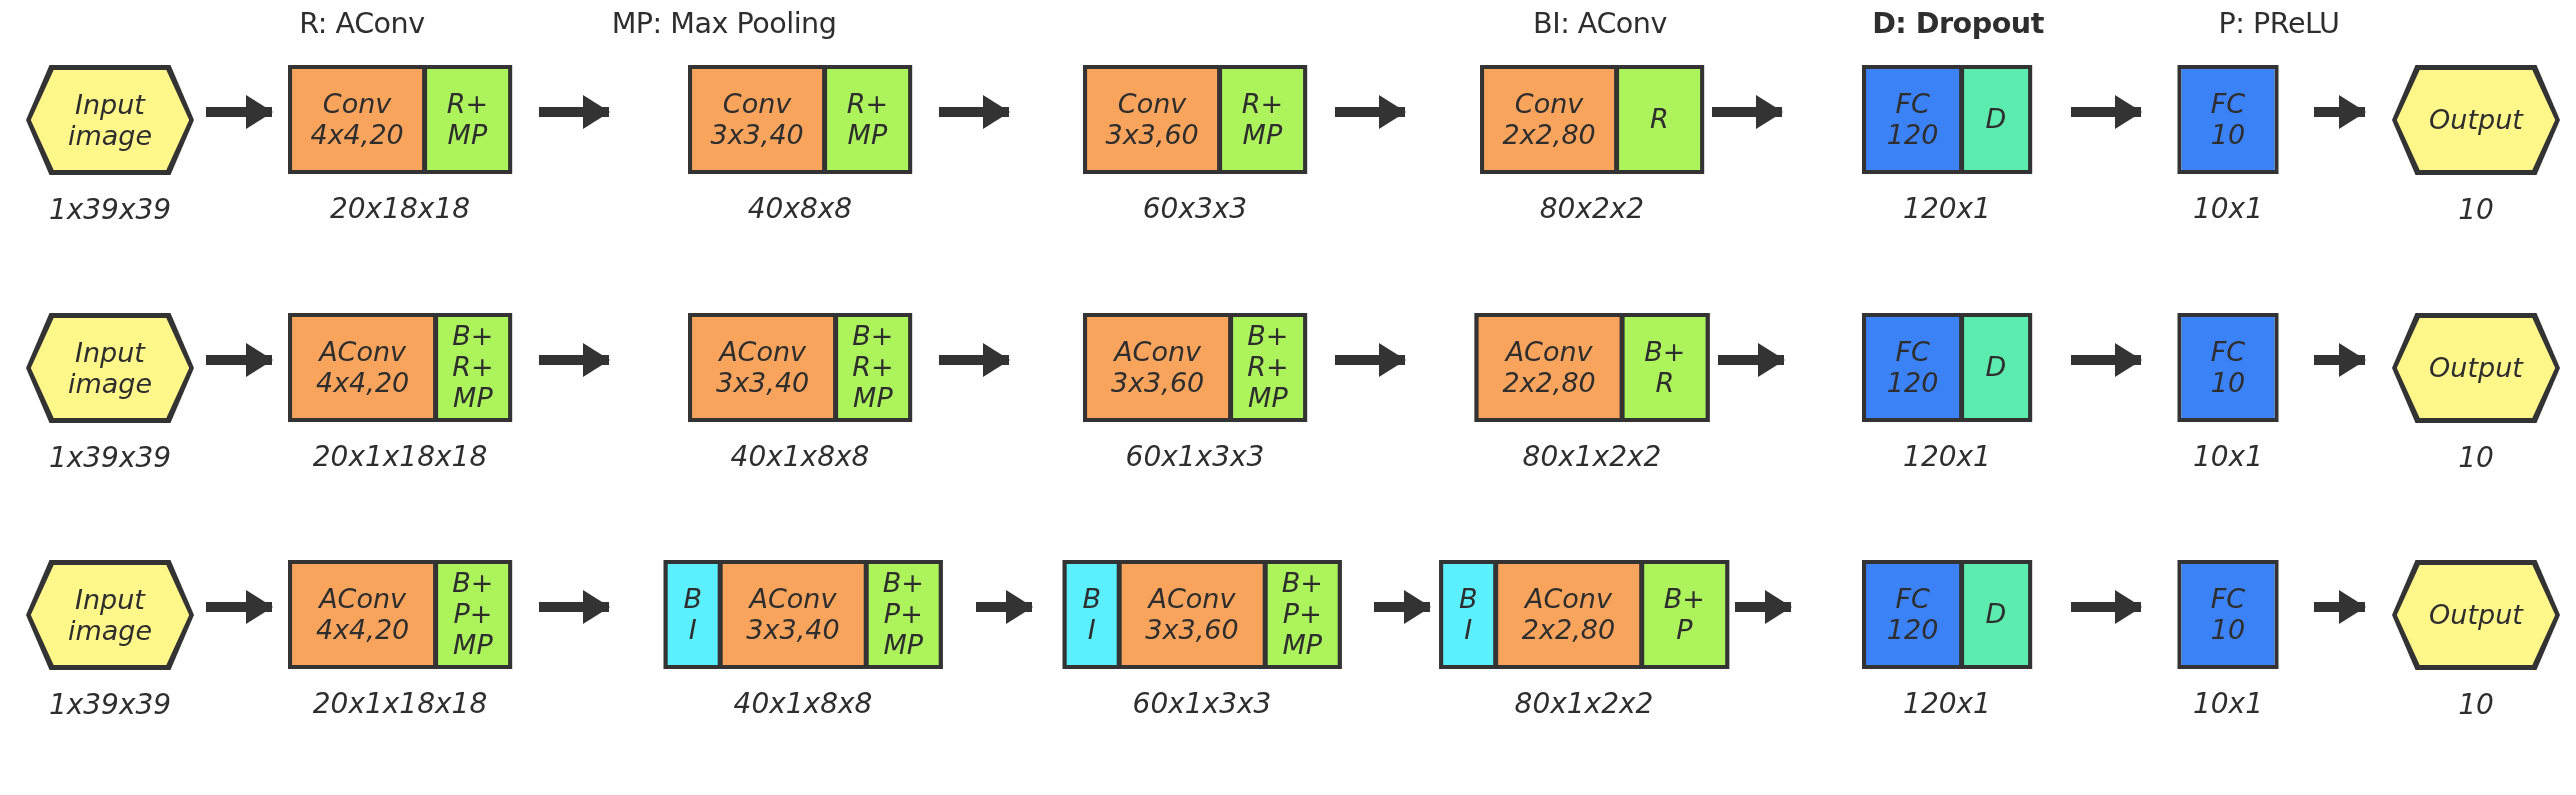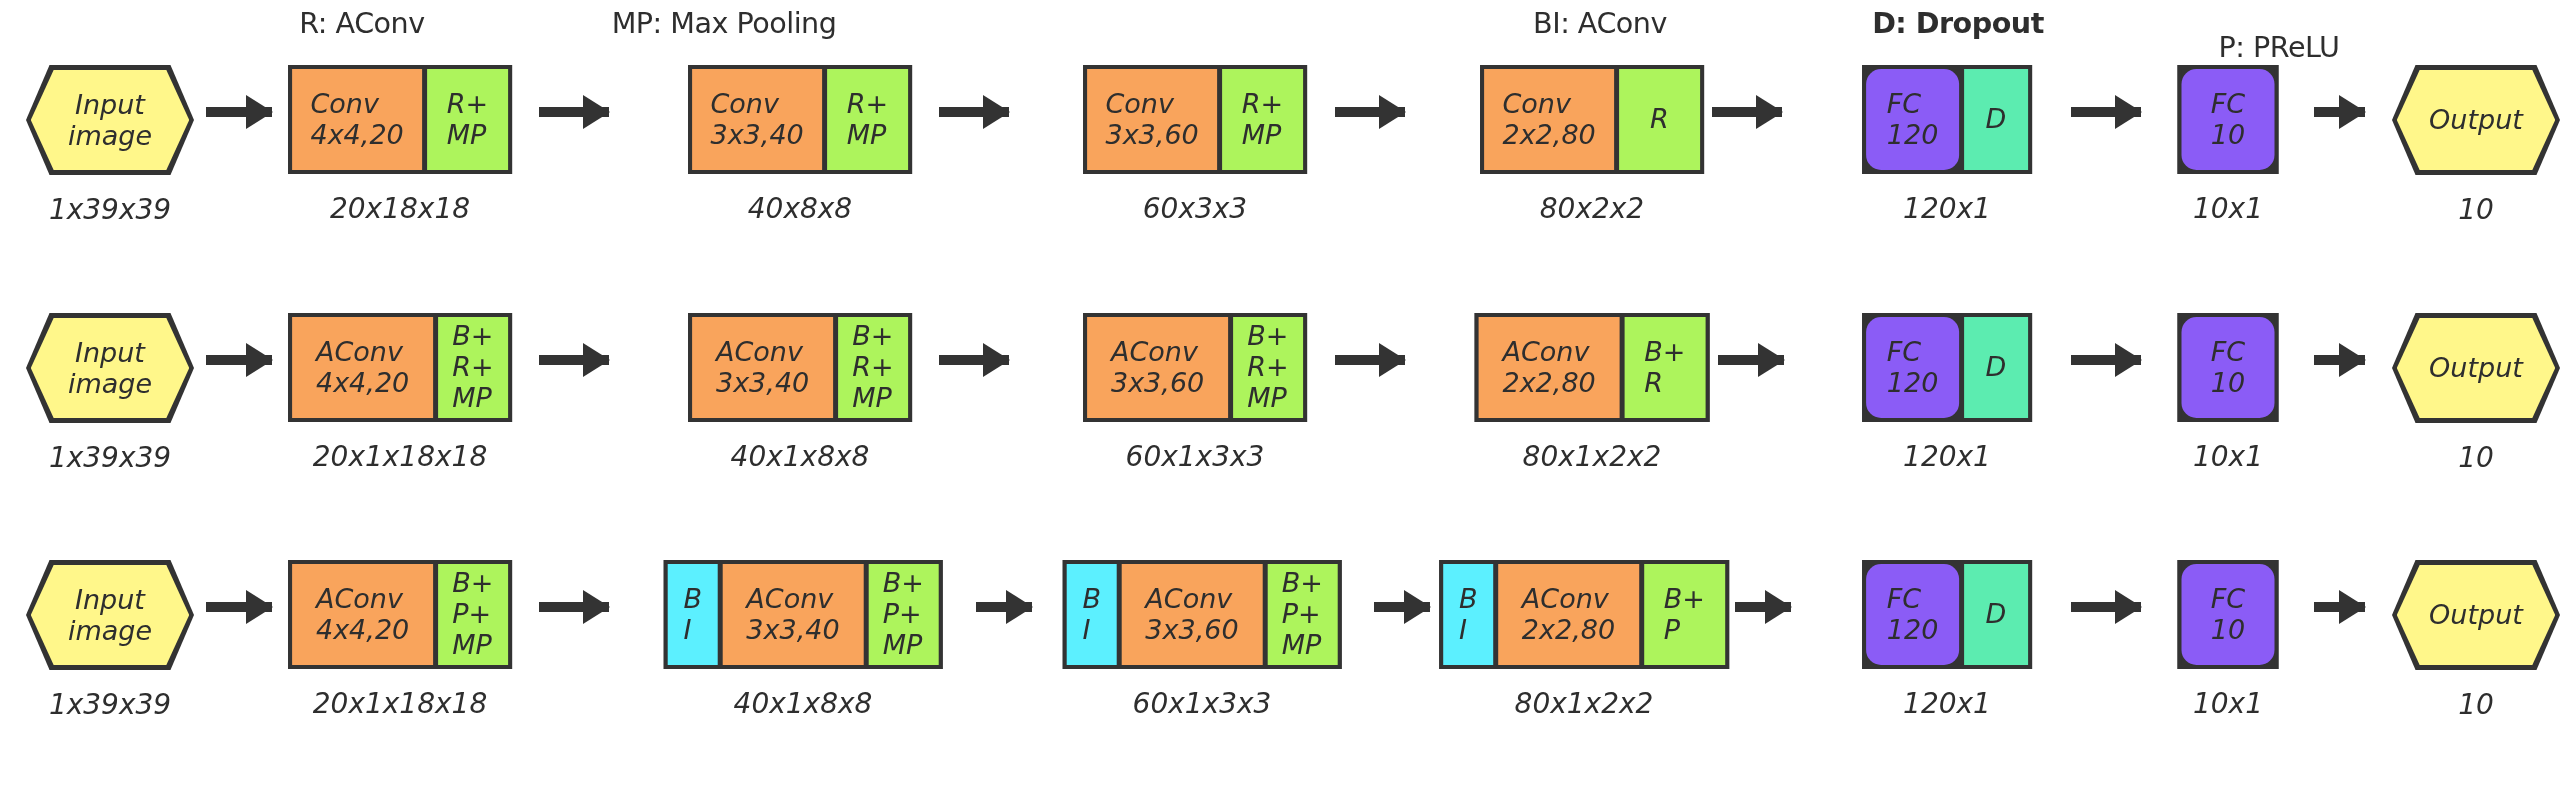--- a/index.html
+++ b/index.html
@@ -60,30 +60,30 @@
   .block{
     display:flex;
     background:#333;
     border:4.8px solid #333;
     height:101px;
     box-sizing:content-box;
     gap:4.8px;
   }
   .seg{
     display:flex;align-items:center;justify-content:center;
-    text-align:left;
+    text-align:center;
     font-size:27px;line-height:1.14;
     font-family:"DejaVu Sans","Liberation Sans",sans-serif;
     color:#2e2e2e;
     white-space:pre-line;
     box-sizing:border-box;
   }
   .seg.op    {background:#F9A45C;}
   .seg.act   {background:#ADF45C;}
-  .seg.fc    {background:#8b5cf6;border-radius:15px;}
+  .seg.fc    {background:#3b82f6;}
   .seg.drop  {background:#5CECB0;}
   .seg.bin   {background:#5CF0FF;}
 
   .caption{
     margin-top:18px;
     font-size:28px;
     font-family:"DejaVu Sans","Liberation Sans",sans-serif;
     color:#2e2e2e;
     white-space:nowrap;
   }
@@ -105,21 +105,21 @@
   }
 </style>
 </head>
 <body>
 
 <div id="legend">
     <div class="legend-item" style="left: 362px;">R: AConv</div>
     <div class="legend-item" style="left: 724px;">MP: Max Pooling</div>
     <div class="legend-item" style="left: 1600px;">BI: AConv</div>
     <div class="legend-item" style="left: 1958px; font-weight: bold;">D: Dropout</div>
-    <div class="legend-item" style="left: 2279px; margin-top: 24px;">P: PReLU</div>
+    <div class="legend-item" style="left: 2279px;">P: PReLU</div>
   </div>
 
 <div class="row" id="row-0">
     <div class="arrow" style="left: 206px; width: 66px;"></div>
     <div class="arrow" style="left: 539px; width: 70px;"></div>
     <div class="arrow" style="left: 939px; width: 70px;"></div>
     <div class="arrow" style="left: 1335px; width: 70px;"></div>
     <div class="arrow" style="left: 1712px; width: 70px;"></div>
     <div class="arrow" style="left: 2071px; width: 70px;"></div>
     <div class="arrow" style="left: 2314px; width: 51px;"></div>

